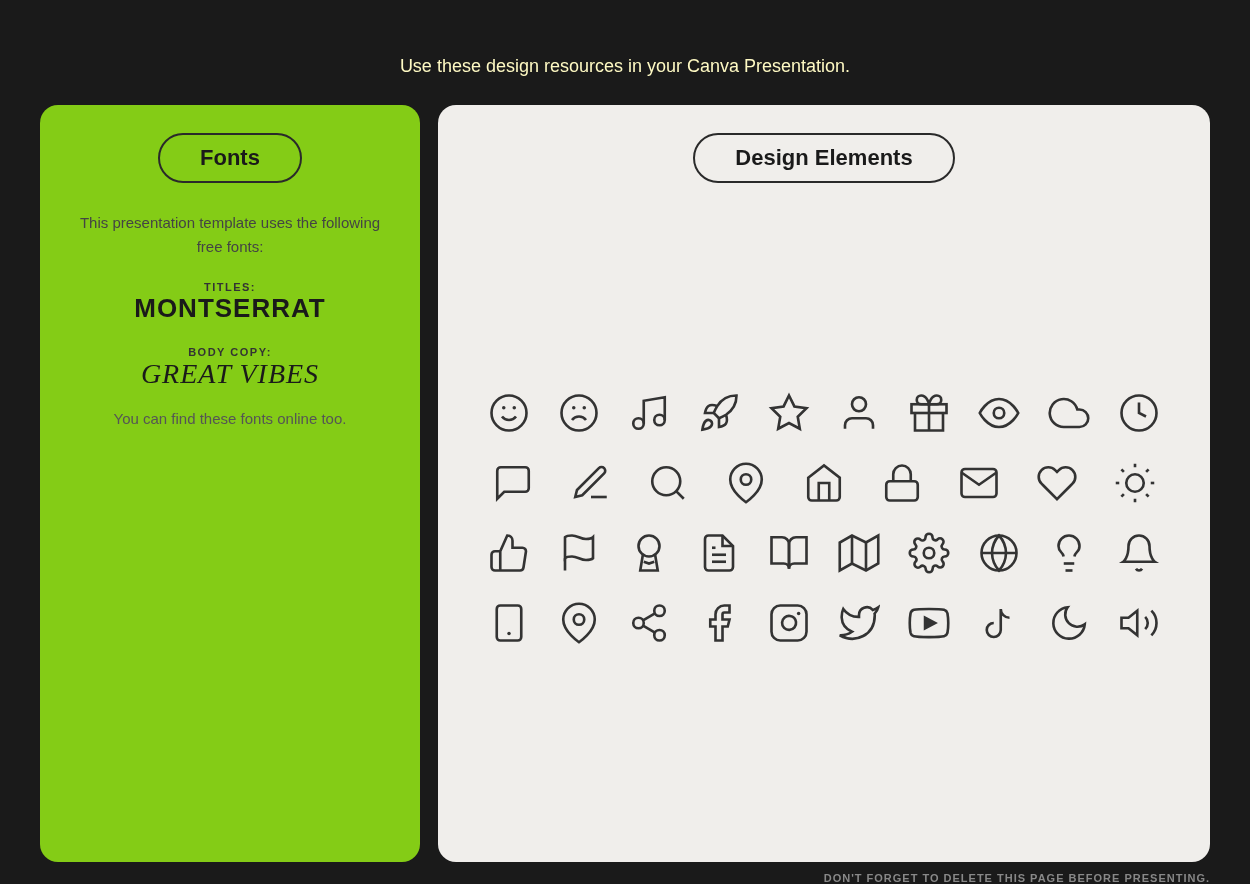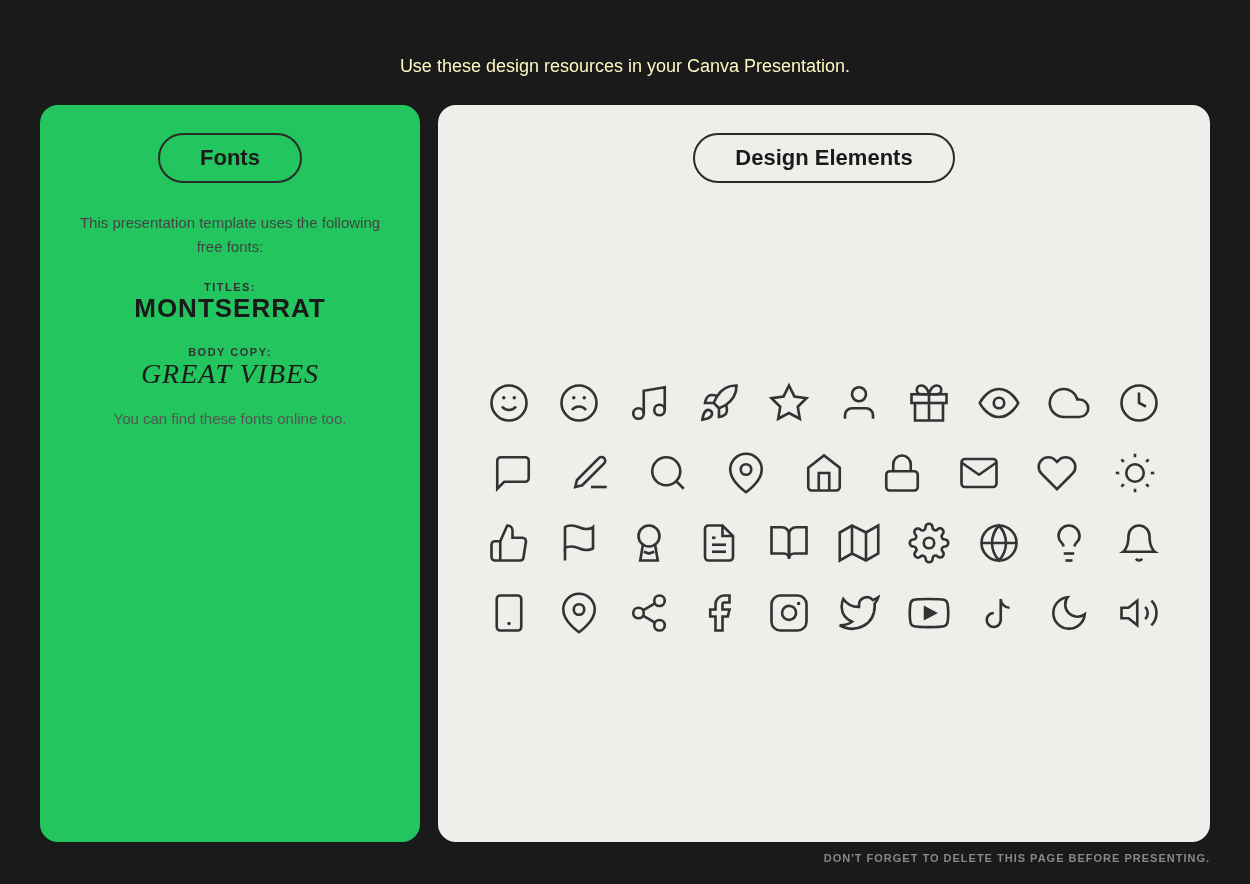--- a/index.html
+++ b/index.html
@@ -32,21 +32,21 @@
       font-weight: 300;
     }
     .main-content {
       display: flex;
       gap: 18px;
       padding: 0 40px;
       width: 100%;
       flex: 1;
     }
     .fonts-panel {
-      background: #22c55e;
+      background: #84cc16;
       border-radius: 18px;
       width: 380px;
       min-width: 380px;
       padding: 28px 30px;
       display: flex;
       flex-direction: column;
       align-items: center;
     }
     .design-panel {
       background: #f0eeeb;
@@ -131,21 +131,21 @@
     }
     .icon-item svg {
       width: 42px;
       height: 42px;
       stroke: #333;
       fill: none;
       stroke-width: 1.5;
     }
     .footer-note {
       text-align: right;
-      padding: 10px 40px 20px;
+      padding: 10px 40px 0;
       color: #888;
       font-size: 11px;
       font-weight: 700;
       letter-spacing: 1px;
       width: 100%;
     }
   </style>
 </head>
 <body>
 

